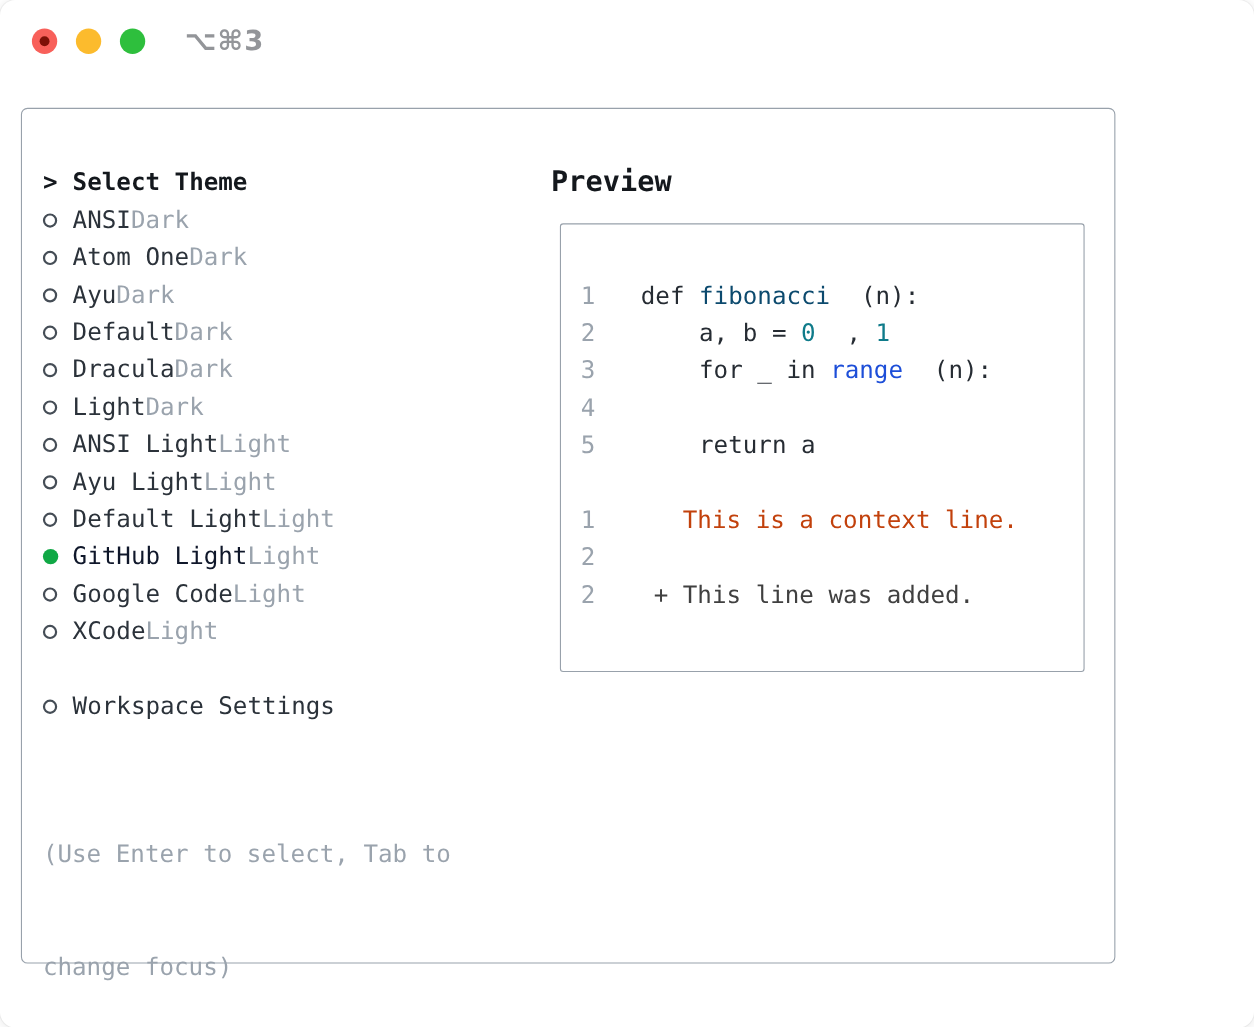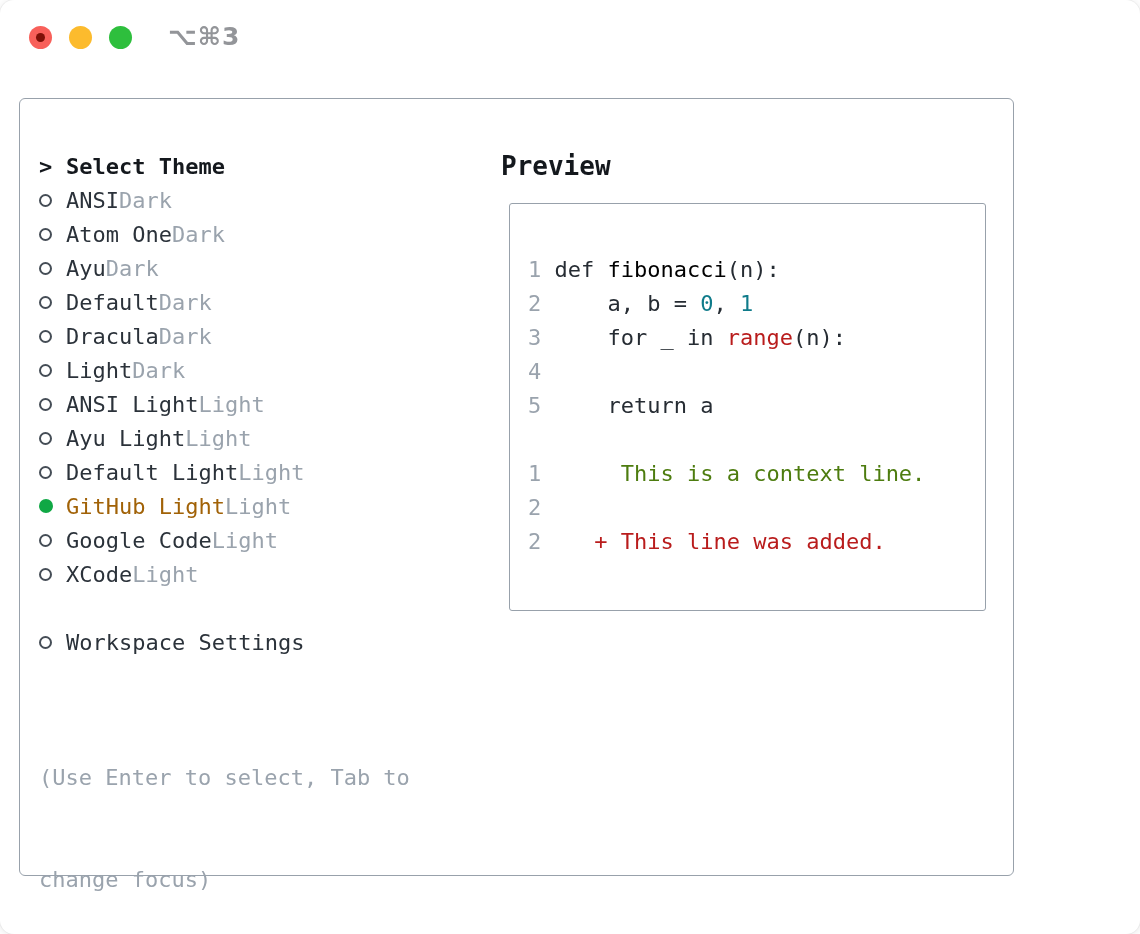--- a/index.html
+++ b/index.html
@@ -36,48 +36,48 @@
   .right-col { position:absolute; left:481px; top:50px; width:500px; }
 
   .row { height:34px; display:flex; align-items:center; white-space:pre; font-size:22px; }
   .marker { width:27px; flex:0 0 27px; display:flex; align-items:center; }
   .spacer { height:34px; }
 
   .bold { font-weight:bold; }
   .c-header  { color:#14181d; }
   .c-dark    { color:#2b323a; }
   .c-muted   { color:#9aa3ad; }
-  .c-green   { color:#a16207;text-align:right; }
+  .c-green   { color:#0f172a;text-align:right; }
 
   .radio {
     width:13px; height:13px; border-radius:50%;
     border:2px solid #454d56; background:transparent;
   }
   .radio.selected { border:none; background:#10a845; width:14px; height:14px; }
 
   .hint { font-size:22px; color:#9aa3ad; line-height:34px; white-space:pre; }
 
   
   .preview-header { font-size:26px; height:34px; display:flex; align-items:center; color:#14181d; }
   .preview-box {
     margin-left:8px; margin-top:20px;
     width:477px; height:408px;
     border:1.5px solid #98a1ab; border-radius:3px;
     padding:48px 0 0 18px; background:#ffffff;
     overflow:hidden;
   }
   .code-line { height:34px; display:flex; align-items:center; white-space:pre; font-size:22px; }
   .ln          { color:#9aa3ad; }
-  .tok-code    { color:#262c33; }
-  .tok-func    { color:#000000; }
+  .tok-code    { color:#262c33;margin-left:28px; }
+  .tok-func    { color:#0c4a6e; }
   .tok-number  { color:#0f7b8a; }
-  .tok-builtin { color:#b91c1c; }
-  .tok-context { color:#4d7c0f; }
+  .tok-builtin { color:#1d4ed8; }
+  .tok-context { color:#c2410c; }
   .tok-deleted { color:#c9352a; }
-  .tok-added   { color:#b91c1c; }
+  .tok-added   { color:#404040; }
   .diff-block  { margin-top:34px; }
 </style>
 </head>
 <body>
 
 <div class="window">
 
   <div class="titlebar">
     <div class="lights">
       <span class="light red">

